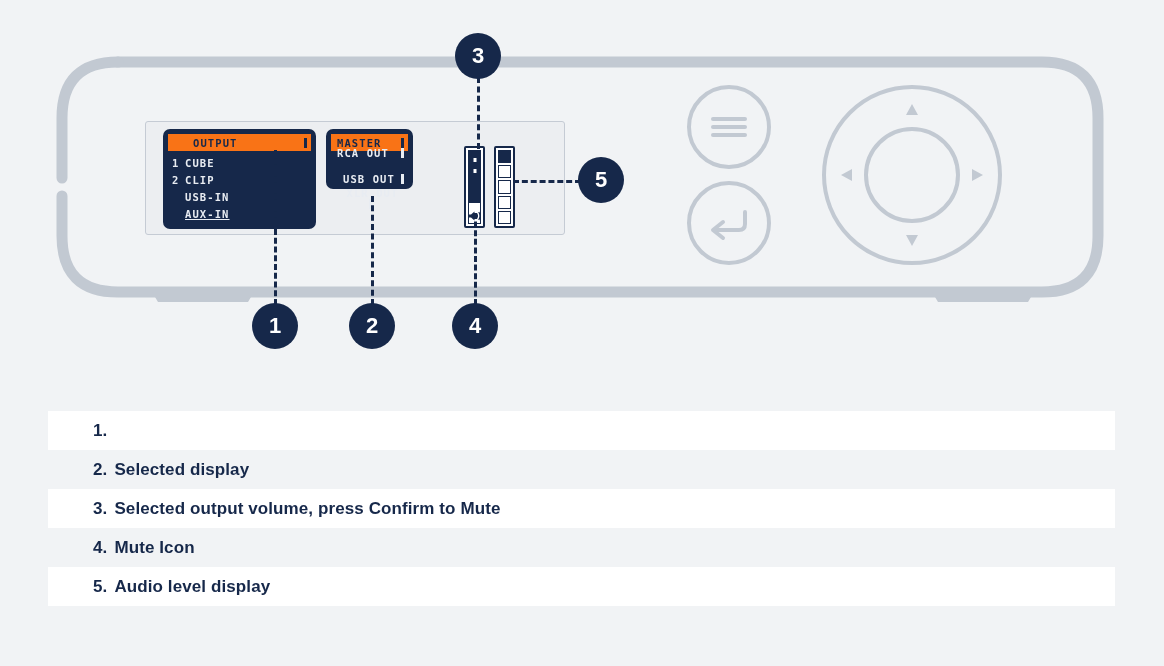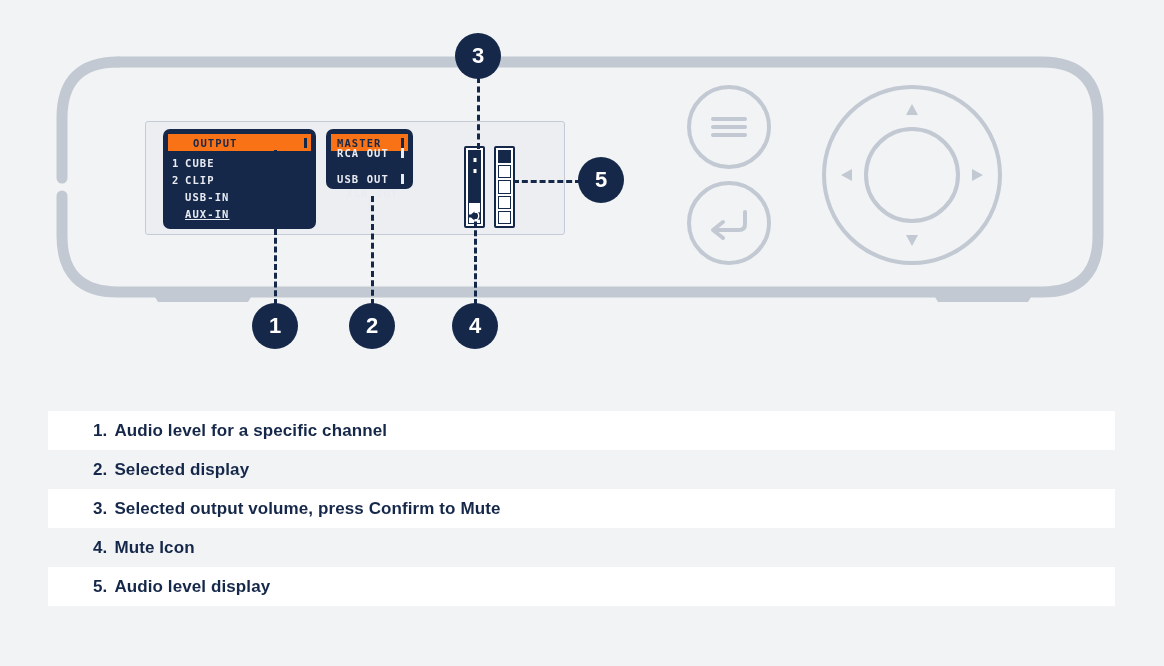--- a/index.html
+++ b/index.html
@@ -311,21 +311,21 @@
     <div class="lcd-panel" id="lcd-panel-master">
       <div class="lcd-header">
         <span class="lcd-header-label">MASTER</span>
         <span class="level-bar"></span>
       </div>
 
       <div class="lcd-row" style="top:16px;">
         <span class="lcd-row-label">RCA OUT</span>
         <span class="level-bar"></span>
       </div>
-      <div class="lcd-row" style="top:42px;">
+      <div class="lcd-row" style="top:42px;text-align:center;">
         <span class="lcd-row-label">USB OUT</span>
         <span class="level-bar"></span>
       </div>
       <div class="lcd-row" style="top:58px;flex-direction:column;">
         <span class="lcd-row-label">XLR OUT</span>
         <span class="level-bar"></span>
       </div>
     </div>
 
     <div id="volume-slider">
@@ -371,21 +371,20 @@
     <span>4</span>
   </div>
   <div class="callout-badge" id="badge-5">
     <span>5</span>
   </div>
 </div>
 
 <div id="legend">
   <div class="legend-row odd">
     <span class="legend-num">1.</span>
-    <span>Audio level for a specific channel</span>
   </div>
   <div class="legend-row even">
     <span class="legend-num">2.</span>
     <span>Selected display</span>
   </div>
   <div class="legend-row odd">
     <span class="legend-num">3.</span>
     <span>Selected output volume, press Confirm to Mute</span>
   </div>
   <div class="legend-row even">

